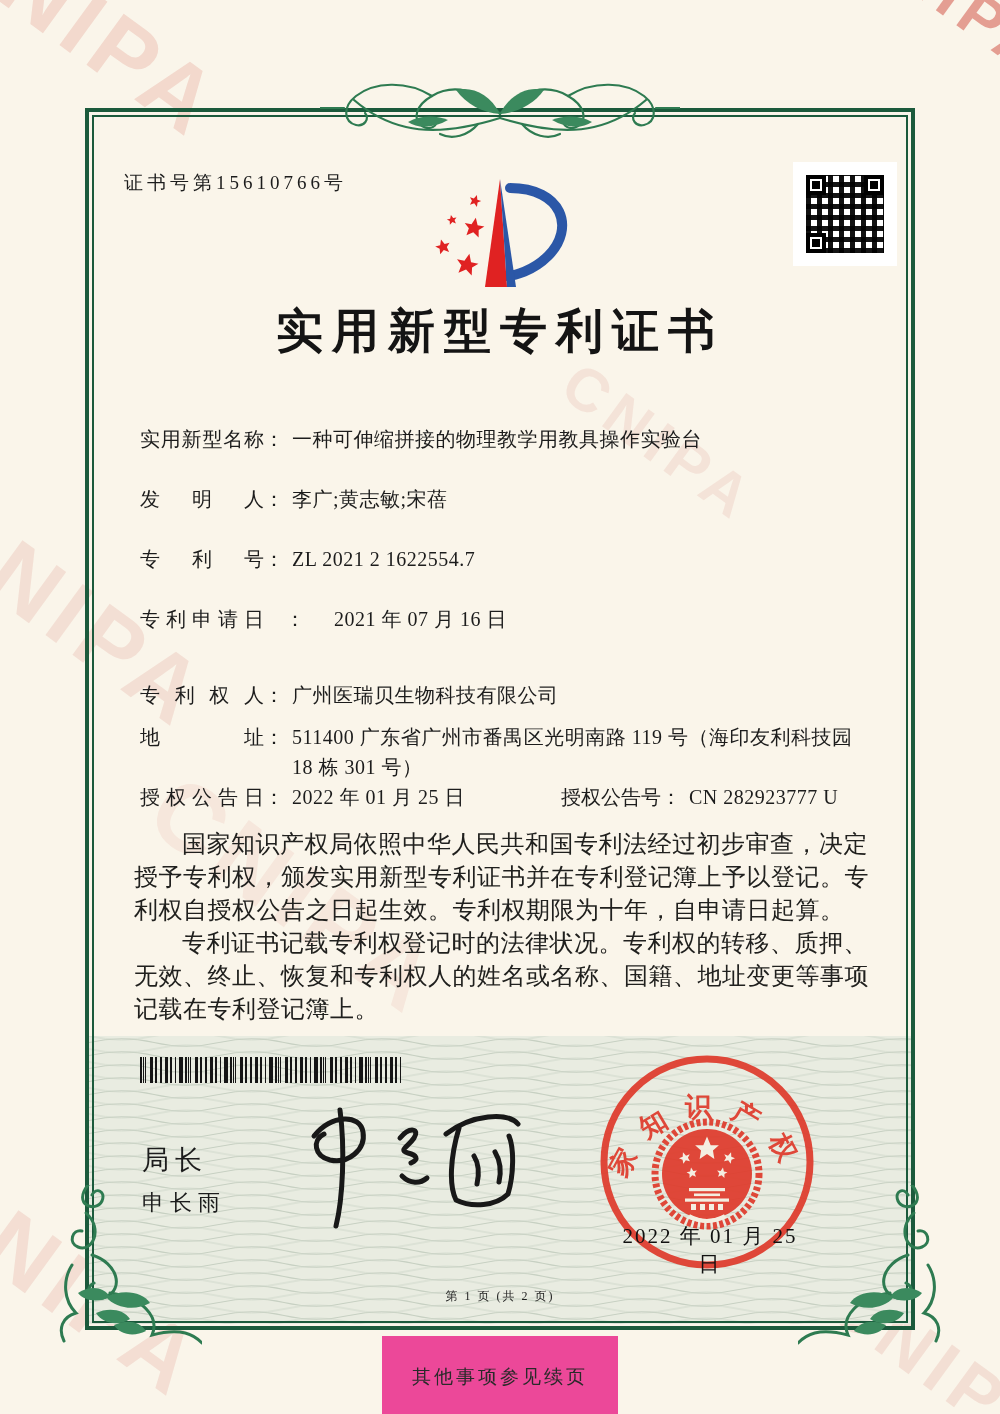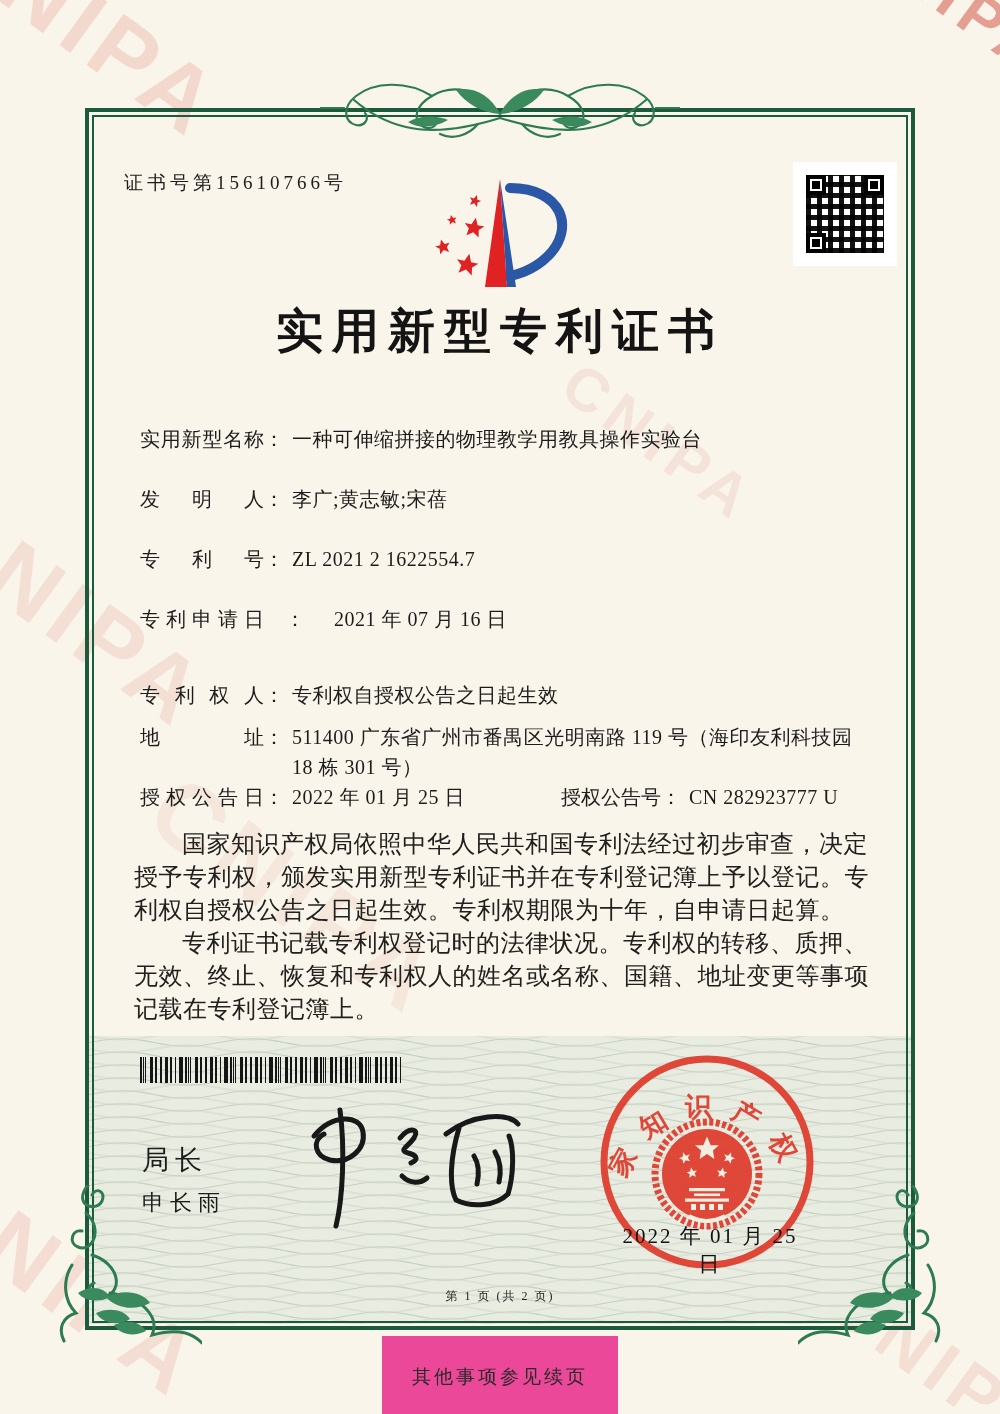--- a/index.html
+++ b/index.html
@@ -211,21 +211,21 @@
   <span class="f-value">ZL 2021 2 1622554.7</span>
 </div>
 <div class="abs row row4">
   <span class="f-label">专利申请日</span>
     <span class="f-colon">：</span>
   <span class="f-value">2021 年 07 月 16 日</span>
 </div>
 <div class="abs row row5">
   <span class="f-label">专利权人</span>
     <span class="f-colon">：</span>
-  <span class="f-value">专利权自授权公告之日起生效</span>
+  <span class="f-value">广州医瑞贝生物科技有限公司</span>
 </div>
 <div class="abs row row6 row-addr">
   <span class="f-label">地址</span>
     <span class="f-colon">：</span>
   <span class="f-value">511400 广东省广州市番禺区光明南路 119 号（海印友利科技园 18 栋 301 号）</span>
 </div>
 <div class="abs row row7">
   <span class="f-label">授权公告日</span>
     <span class="f-colon">：</span>
   <span class="f-value">2022 年 01 月 25 日</span>

